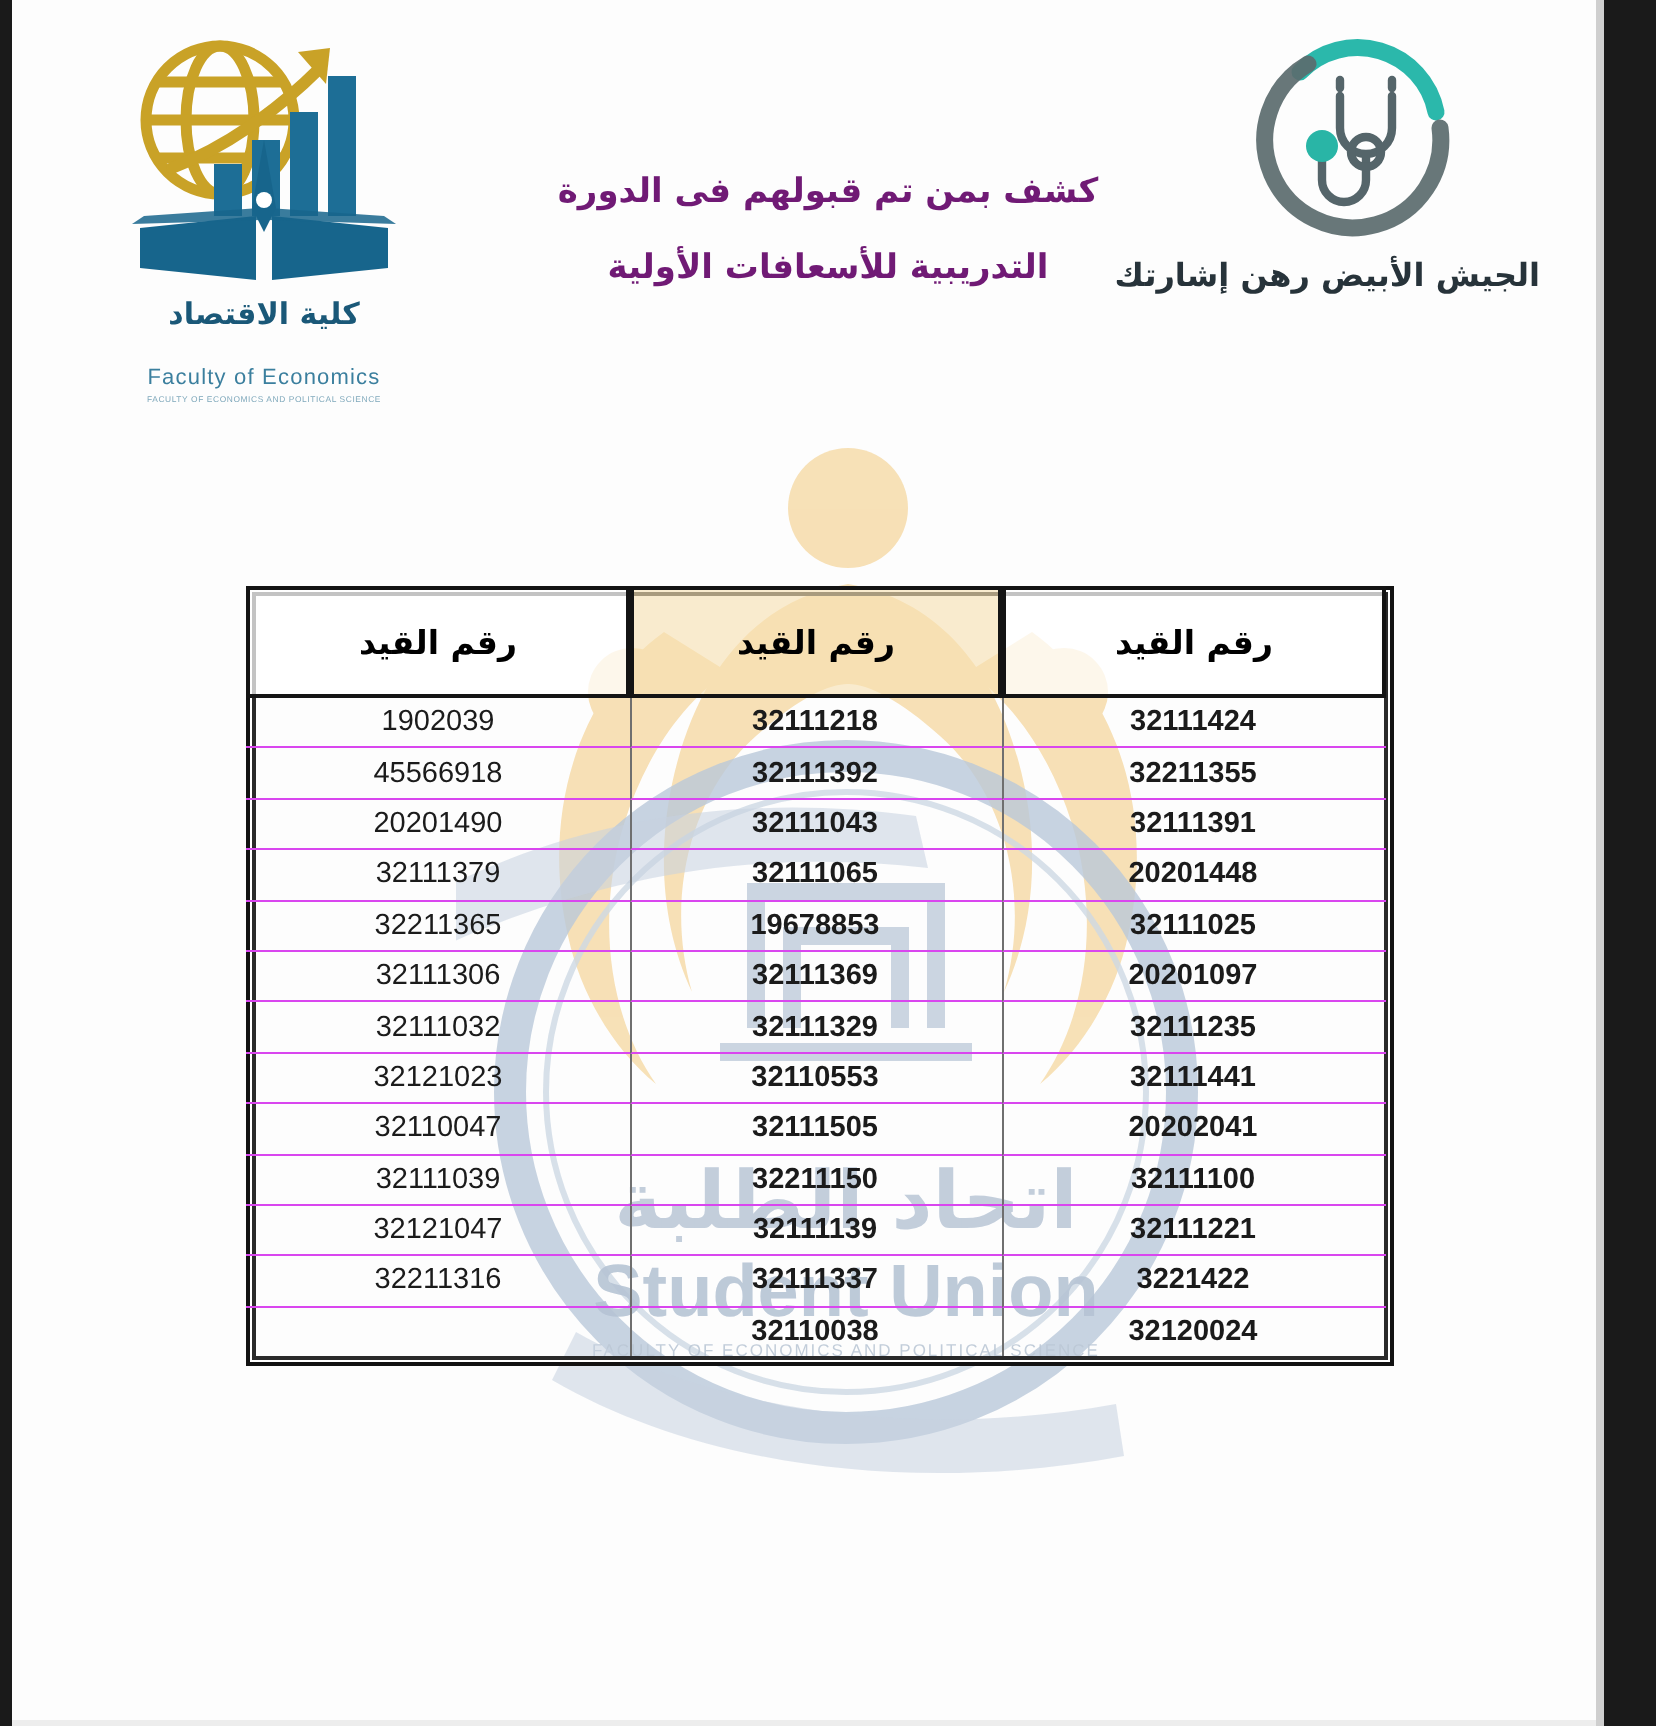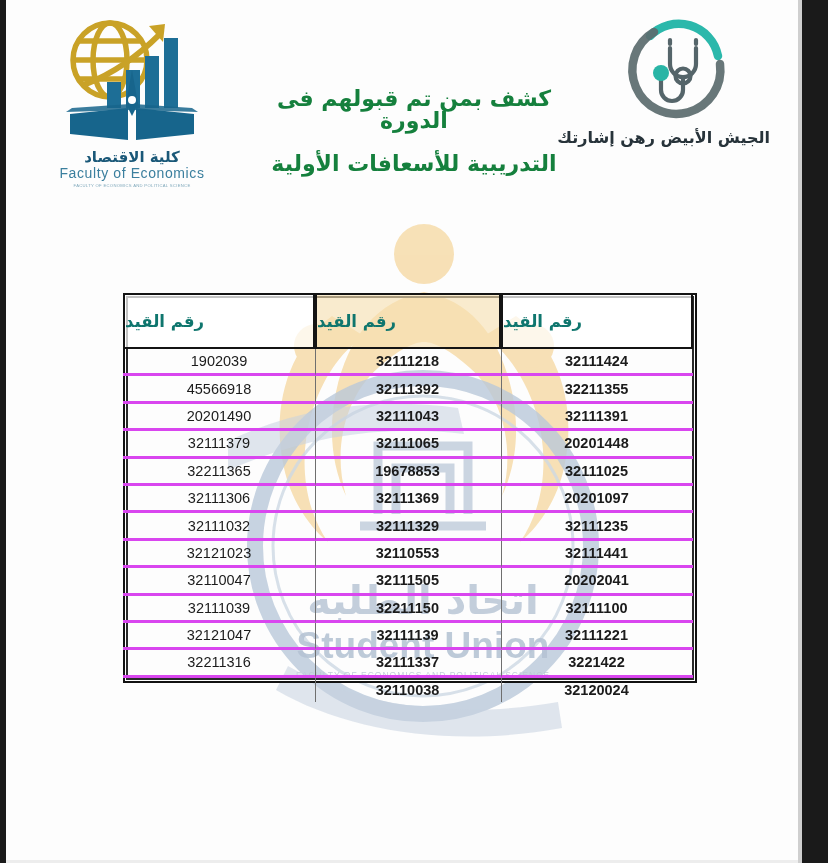--- a/index.html
+++ b/index.html
@@ -50,21 +50,21 @@
     position:absolute;left:52px;top:12px;width:160px;height:180px;
     text-align:center;
   }
   #logo-left .mark{width:160px;height:140px;display:block;}
   #logo-left .ar{
     font-size:15px;color:#1a5878;font-weight:700;
     letter-spacing:1px;line-height:1;margin-top:-2px;
     font-family:"DejaVu Sans",sans-serif;
   }
   #logo-left .en{
-    font-size:14px;color:#3b7f9e;letter-spacing:.6px;margin-top:0;
+    font-size:11px;color:#3b7f9e;letter-spacing:.6px;margin-top:18px;
     font-family:"Liberation Sans",sans-serif;
   }
   #logo-left .en2{
     font-size:4.2px;color:#7fa8bb;letter-spacing:.3px;margin-top:2px;
     font-family:"Liberation Sans",sans-serif;
   }
 
   
   #logo-right{
     position:absolute;right:58px;top:14px;width:180px;height:160px;
@@ -73,23 +73,23 @@
   #logo-right .mark{width:120px;height:112px;display:block;margin:0 auto;}
   #logo-right .ar{
     font-size:16px;color:#27333a;font-weight:700;margin-top:2px;
     white-space:nowrap;font-family:"DejaVu Sans",sans-serif;
   }
 
   
   #title{
     position:absolute;left:240px;top:88px;width:348px;
     text-align:center;
-    color:#15803d;
+    color:#701a75;
     font-weight:700;
-    font-size:22px;
+    font-size:17px;
     line-height:1.0;
     font-family:"DejaVu Sans",sans-serif;
   }
   #title .l2{display:block;margin-top:21px;}
 
   
   #table-wrap{
     position:absolute;left:123px;top:293px;width:570px;
     z-index:10;
   }
@@ -102,40 +102,40 @@
   }
   
   #frame{
     position:absolute;left:123px;top:293px;width:570px;height:386px;
     border:2px solid #121212;
     box-shadow:inset 0 0 0 1px #ffffff, inset 0 0 0 3px #2a2a2a;
     z-index:9;pointer-events:none;
   }
   table.reg th{
     height:52px;
-    text-align:left;
+    text-align:center;
     vertical-align:middle;
     font-size:16.5px;
     font-weight:700;
-    color:#0f766e;
+    color:#000000;
     border:2px solid #141414;
     background:rgba(255,255,255,.72);
     font-family:"DejaVu Sans",sans-serif;
     padding:0;
   }
   table.reg th.mid{
     background:rgba(247,224,178,.62);
   }
   table.reg td{
     height:24.4px;
     text-align:center;
     vertical-align:middle;
     font-size:14.5px;
     color:#1b1b1b;
-    border-bottom:3px solid #d946ef;
+    border-bottom:1px solid #d946ef;
     padding:0;
     font-family:"Liberation Sans",sans-serif;
     direction:ltr;
   }
   table.reg td.c1,table.reg td.c2{border-left:1px solid #6f6f6f;font-weight:bold;}
   table.reg tr:last-child td{border-bottom:none;}
   table.reg col.a{width:192px;}
   table.reg col.b{width:186px;}
   table.reg col.c{width:192px;}
   .hdr-row th{position:relative;}

